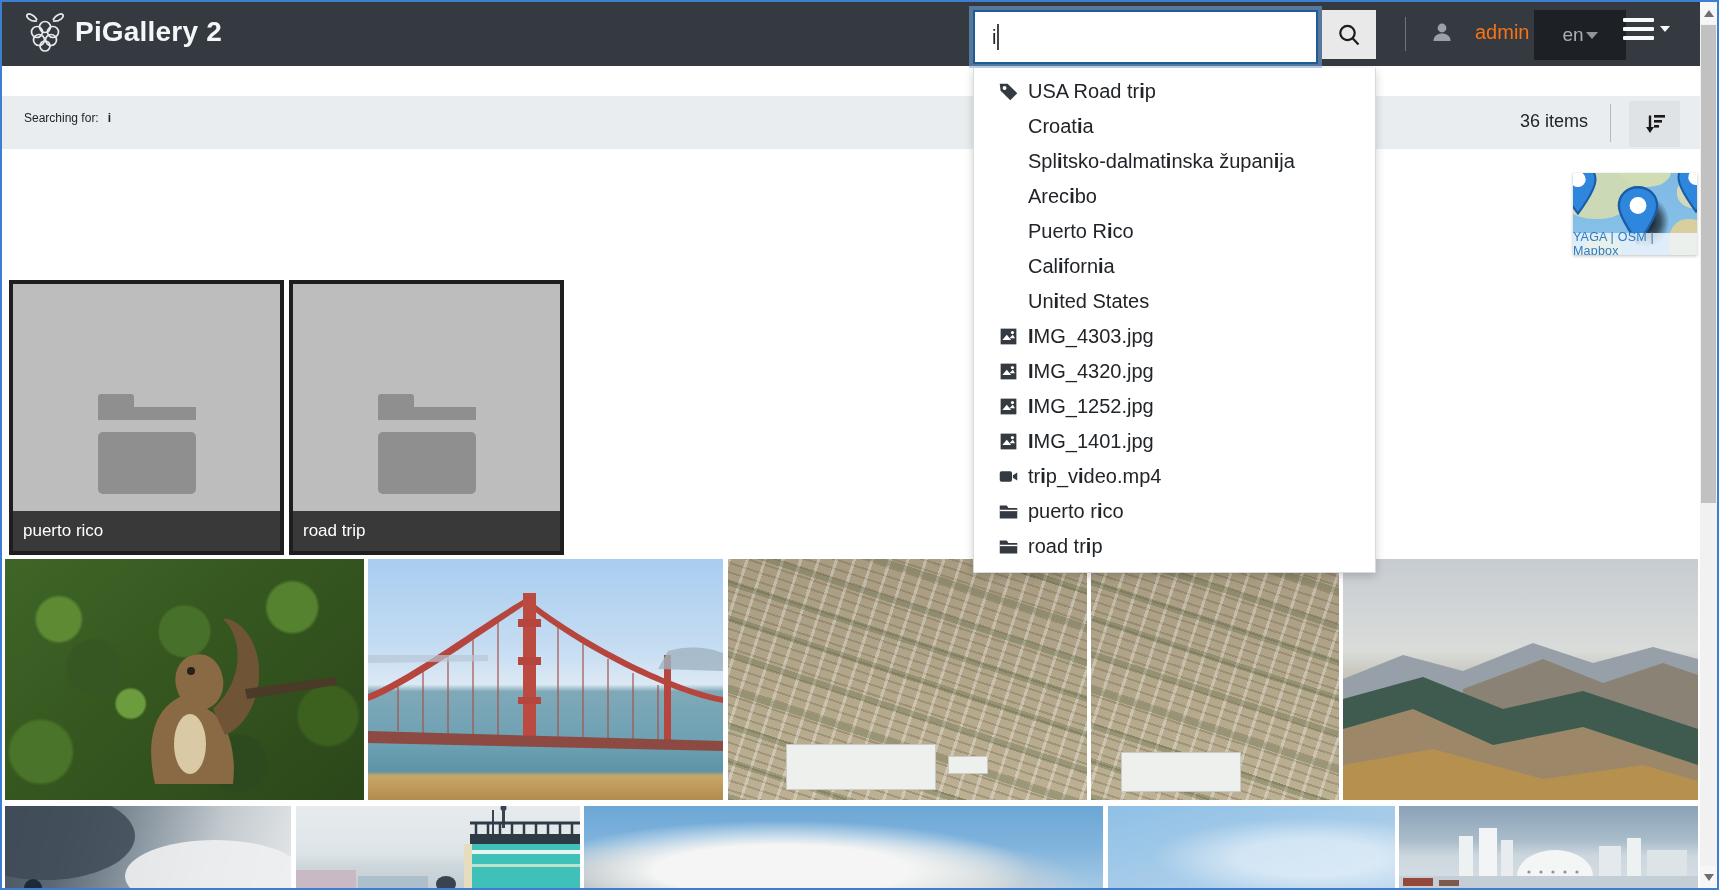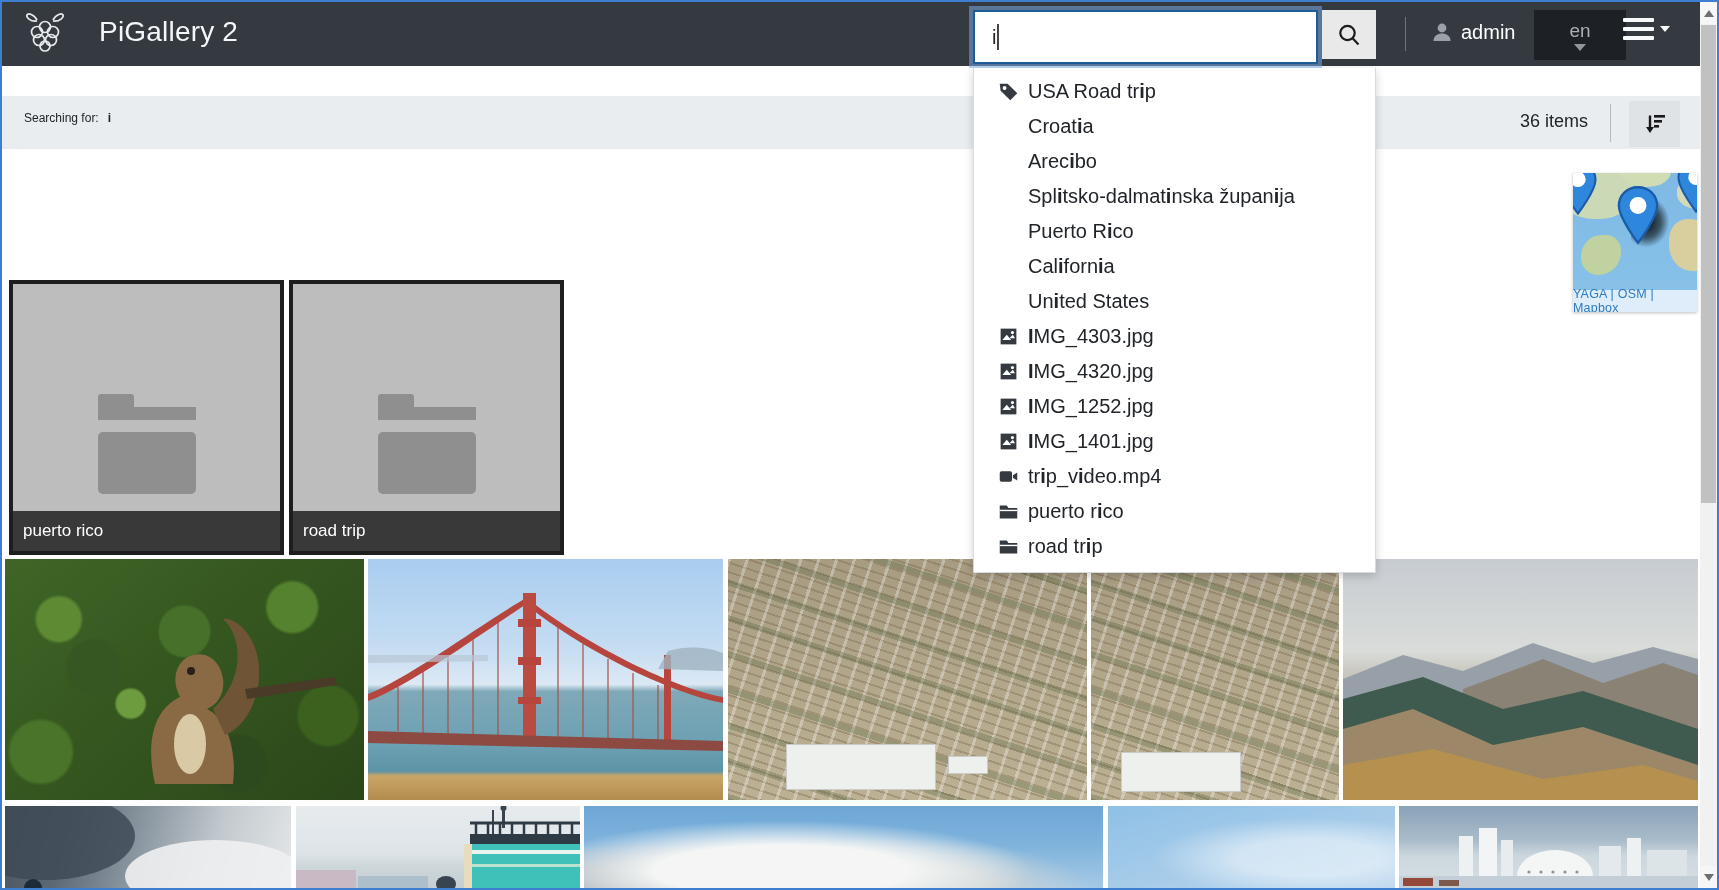--- a/index.html
+++ b/index.html
@@ -8,26 +8,26 @@
     position:relative;
     font-family:"Liberation Sans","DejaVu Sans",sans-serif;
     background:#ffffff;
     border:2px solid #3d7ed1;
     overflow:hidden;
   }
 
   
   .navbar { position:absolute; left:0; top:0; width:1715px; height:64px; background:#343a40; }
   .brand { position:absolute; left:22px; top:8px; display:flex; align-items:center; gap:9px; }
-  .brand-title { color:#f4f6f8; font-size:28px; font-weight:normal; letter-spacing:.2px;margin-left:24px; }
+  .brand-title { color:#f4f6f8; font-size:28px; font-weight:bold; letter-spacing:.2px; }
   .nav-divider { position:absolute; left:1403px; top:15px; width:1px; height:34px; background:#6c757d; }
-  .user-chip { position:absolute; left:1428px; top:18px; display:flex; align-items:center; gap:7px; color:#ffffff; font-size:20px; }
+  .user-chip { position:absolute; left:1428px; top:18px; display:flex; align-items:center; gap:21px; color:#f97316; font-size:20px; }
   .lang-btn { position:absolute; left:1532px; top:8px; width:92px; height:50px; background:#1d2125; border:none;
     color:#a9afb5; font-size:19px; display:flex; align-items:center; justify-content:center; gap:2px; cursor:pointer;
-    font-family:inherit;flex-direction:column; }
+    font-family:inherit; }
   .caret { width:0; height:0; border-left:6px solid transparent; border-right:6px solid transparent; border-top:7px solid #8f969c; }
   .burger-btn { position:absolute; left:1621px; top:16px; background:none; border:none; display:flex; align-items:center; gap:6px; cursor:pointer; }
   .burger-bars { display:flex; flex-direction:column; gap:5px; }
   .burger-bars span { display:block; width:31px; height:4px; background:#f8f9fa; border-radius:1px; }
   .caret-white { border-top-color:#f8f9fa; border-left-width:5px; border-right-width:5px; border-top-width:6px; }
 
   
   .search-wrap { position:absolute; left:971px; top:8px; display:flex; z-index:40; }
   .search-input {
     width:345px; height:54px; background:#ffffff; border:2px solid #1e5c98;
@@ -50,21 +50,21 @@
 
   
   .status-bar { position:absolute; left:0; top:94px; width:1715px; height:53px; background:#e9edf0; z-index:5; }
   .searching-label { position:absolute; left:22px; top:15px; font-size:12px; color:#212529; }
   .searching-label b { margin-left:9px; }
   .items-count { position:absolute; left:1518px; top:15px; font-size:18px; color:#212529; }
   .count-divider { position:absolute; left:1608px; top:8px; width:1px; height:38px; background:#b4bac0; }
   .sort-btn { position:absolute; left:1627px; top:5px; width:51px; height:46px; background:#e0e3e6; border:none; display:flex; align-items:center; justify-content:center; cursor:pointer; }
 
   
-  .map-thumb { position:absolute; left:1571px; top:171px; width:124px; height:139px; overflow:hidden; cursor:pointer;
+  .map-thumb { position:absolute; left:1571px; top:171px; width:124px; height:82px; overflow:hidden; cursor:pointer;
     background:linear-gradient(180deg,#7fb9e4 0%,#84bfe8 60%,#8ac2e8 100%); box-shadow:0 1px 3px rgba(0,0,0,.25); z-index:6;padding-left:30px;}
   .land { position:absolute; background:#cfdcb4; border-radius:40% 55% 45% 50%; }
   .map-shadow { position:absolute; left:58px; top:28px; width:38px; height:46px; background:radial-gradient(ellipse at 40% 45%, rgba(0,0,0,.95) 0%, rgba(0,0,0,.55) 45%, rgba(0,0,0,0) 72%); }
   .pin { position:absolute; }
   .map-attr { position:absolute; left:0; bottom:0; width:100%; height:22px; background:rgba(240,246,252,.82);
     font-size:12.5px; color:#2e7cbe; display:flex; align-items:center; justify-content:center; letter-spacing:.2px; }
 
   
   .folder-card { position:absolute; top:278px; width:275px; height:275px; background:#bdbdbd; border:4px solid #1e1e1e; cursor:pointer; }
   .folder-glyph { position:absolute; left:50%; top:110px; transform:translateX(-50%); width:98px; height:100px; }
@@ -411,27 +411,27 @@
     <div class="ac-item">
       <svg width="21" height="21">
         <use href="#icon-location"></use>
       </svg>
       <span>Croat<b>i</b>a</span>
     </div>
     <div class="ac-item">
       <svg width="21" height="21">
         <use href="#icon-location"></use>
       </svg>
+      <span>Spl<b>i</b>tsko-dalmat<b>i</b>nska župan<b>i</b>ja</span>
+    </div>
+    <div class="ac-item">
+      <svg width="21" height="21">
+        <use href="#icon-location"></use>
+      </svg>
       <span>Arec<b>i</b>bo</span>
-    </div>
-    <div class="ac-item">
-      <svg width="21" height="21">
-        <use href="#icon-location"></use>
-      </svg>
-      <span>Spl<b>i</b>tsko-dalmat<b>i</b>nska župan<b>i</b>ja</span>
     </div>
     <div class="ac-item">
       <svg width="21" height="21">
         <use href="#icon-location"></use>
       </svg>
       <span>Puerto R<b>i</b>co</span>
     </div>
     <div class="ac-item">
       <svg width="21" height="21">
         <use href="#icon-location"></use>

